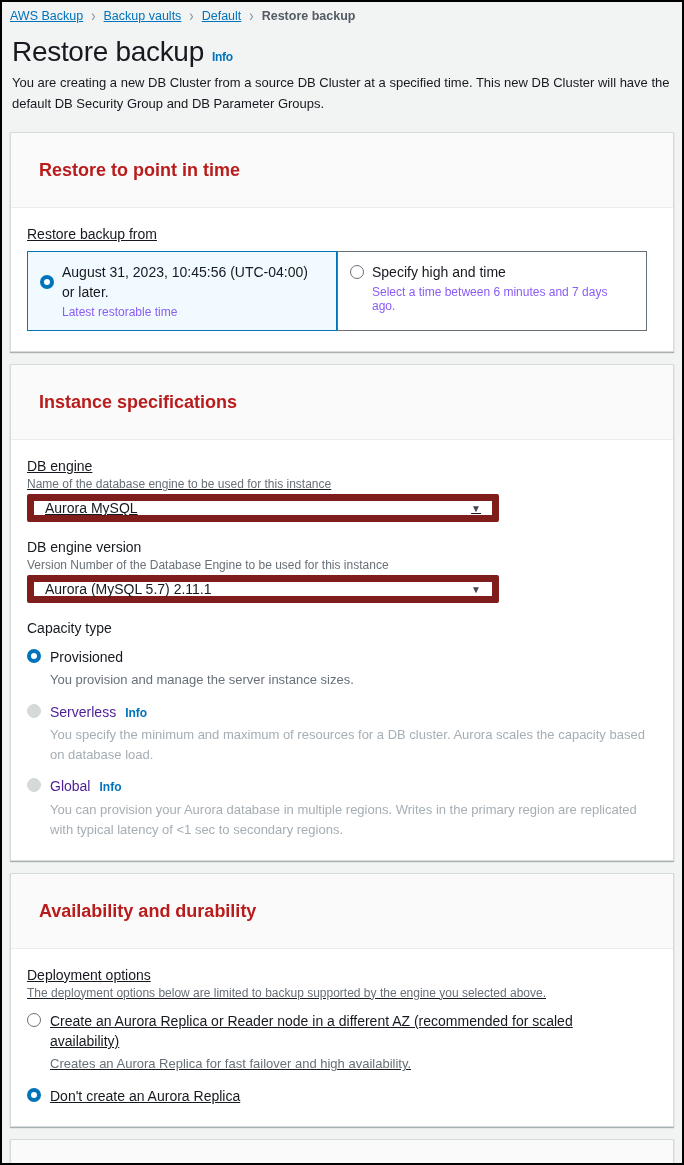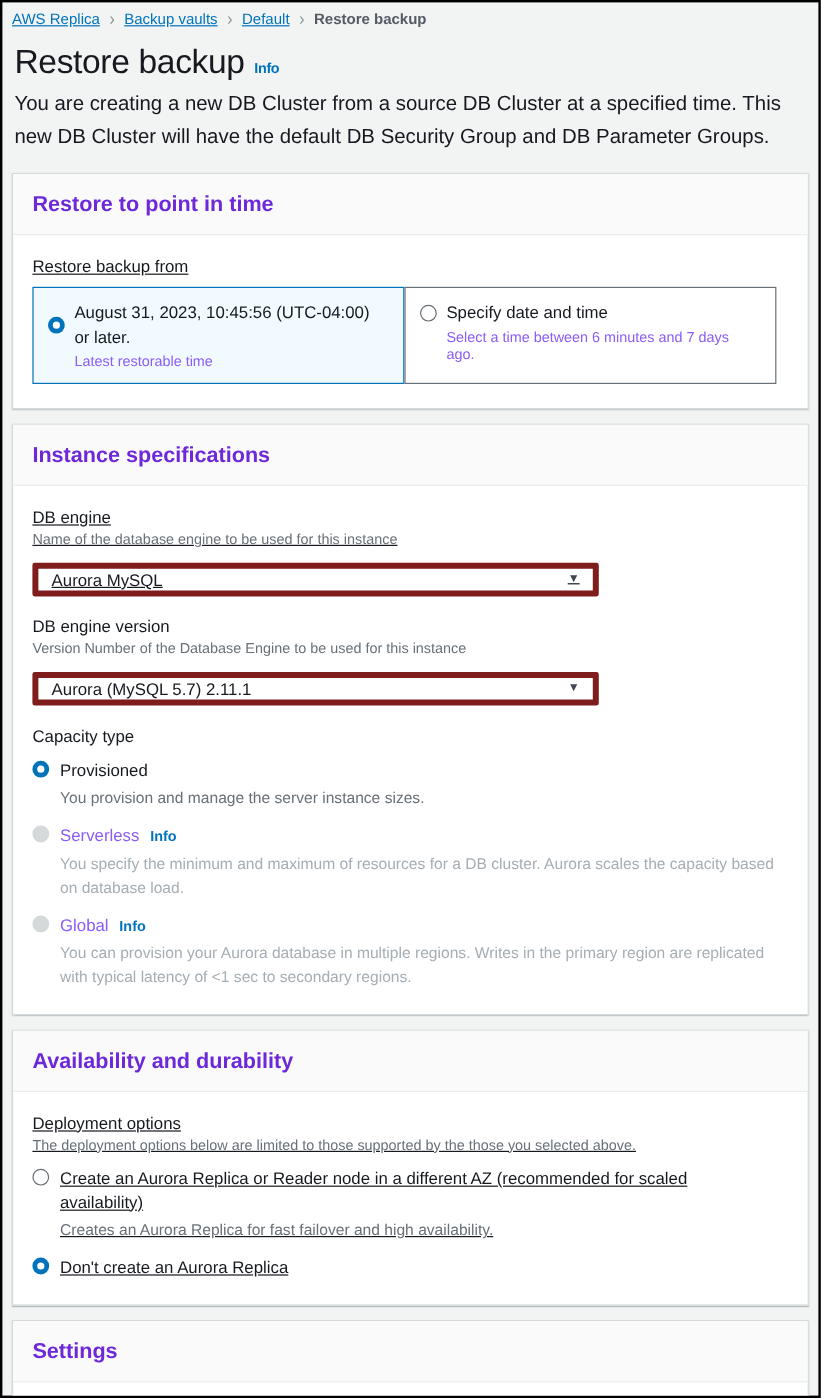--- a/index.html
+++ b/index.html
@@ -16,68 +16,68 @@
   
   .breadcrumb { padding: 6px 8px 0 8px; font-size: 12.5px; display: flex; align-items: center; flex-wrap: wrap; }
   .crumb-link { color: #0073bb; text-decoration: underline; cursor: pointer; }
   .crumb-sep { color: #879596; margin: 0 8px; font-size: 13px; transform: scaleY(1.2); display:inline-block; }
   .crumb-current { color: #545b64; font-weight: 700; }
 
   
   .page-header { padding: 0 10px; }
   .page-title { font-size: 28px; font-weight: 400; margin: 13px 0 2px; letter-spacing: -0.3px; }
   .info-link { color: #0073bb; font-size: 12px; font-weight: 700; margin-left: 8px; cursor: pointer; }
-  .page-desc { font-size: 17px; line-height: 1.6; margin: 5px 0 0; max-width: 664px; color: #16191f; }
+  .page-desc { font-size: 13px; line-height: 1.6; margin: 5px 0 0; max-width: 664px; color: #16191f; }
 
   
   .card { margin: 12px 8px 0; background: #ffffff; border: 1px solid #d5dbdb; box-shadow: 0 1px 1px rgba(0,28,36,.3); }
   .card.first { margin-top: 17px; }
   .card-header { background: #fafafa; border-bottom: 1px solid #eaeded; padding: 15px 16px 14px; }
-  .card-header h2 { margin: 0; font-size: 18px; font-weight: 700; color: #6d28d9; }
+  .card-header h2 { margin: 12px; font-size: 18px; font-weight: 700; color: #b91c1c; }
   .card-body { padding: 14px 16px 20px; }
 
   .field-label { font-size: 14px; color: #16191f; }
   .field-desc { font-size: 12px; color: #687078; margin-top: 3px; }
   .field { margin-top: 17px; }
   .field.first { margin-top: 4px; text-decoration: underline; }
 
   
   .tiles { display: flex; margin-top: 9px; }
   .tile { width: 310px; border: 1px solid #687078; background: #fff; padding: 10px 12px 11px; cursor: pointer; }
   .tile.selected { border: 1px solid #0073bb; background: #f1faff; }
   .tile-label-row { display: flex; align-items: center; gap: 8px; font-size: 14px; }
   .tile-desc { font-size: 12px; color: #8b5cf6; margin: 3px 0 0 22px; }
 
   
   .radio { width: 14px; height: 14px; border-radius: 50%; border: 1px solid #687078; background: #fff; flex: none; }
   .radio.checked { border: 4px solid #0073bb; }
   .radio.disabled { background: #d5d9d9; border-color: #d5d9d9; }
 
   
-  .select { width: 472px; height: 28px; border: 5px solid #7f1d1d; border-radius: 2px; background: #fff;
+  .select { width: 472px; height: 28px; border: 7px solid #7f1d1d; border-radius: 2px; background: #fff;
             display: flex; align-items: center; justify-content: space-between; padding: 0 11px;
-            font-size: 14px; margin-top: 13px; cursor: pointer; }
+            font-size: 14px; margin-top: 3px; cursor: pointer; }
   .select .arrow { font-size: 10px; color: #414750; }
 
   
   .radio-row { display: flex; gap: 9px; margin-top: 11px; align-items: flex-start; }
   .radio-row .radio { margin-top: 2px; }
   .radio-main { }
   .radio-label { font-size: 14px; color: #16191f; line-height: 1.45; }
   .radio-label.narrow { max-width: 528px; display: block; }
   .radio-desc { font-size: 13px; color: #687078; margin-top: 3px; line-height: 1.55; max-width: 628px; }
-  .radio-label.disabled-label { color: #8b5cf6; }
+  .radio-label.disabled-label { color: #4c1d95; }
   .radio-desc.disabled-desc { color: #a5aeb4; }
   .inline-info { color: #0073bb; font-size: 12px; font-weight: 700; margin-left: 9px; cursor: pointer; }
 </style>
 </head>
 <body>
 
 <nav class="breadcrumb">
-  <span class="crumb-link">AWS Replica</span>
+  <span class="crumb-link">AWS Backup</span>
   <span class="crumb-sep">›</span>
   <span class="crumb-link">Backup vaults</span>
   <span class="crumb-sep">›</span>
   <span class="crumb-link">Default</span>
   <span class="crumb-sep">›</span>
   <span class="crumb-current">Restore backup</span>
 </nav>
 
 <header class="page-header">
   <h1 class="page-title">
@@ -96,21 +96,21 @@
       <div class="tile selected">
         <div class="tile-label-row">
           <span class="radio checked"></span>
           <span class="radio-label">August 31, 2023, 10:45:56 (UTC-04:00) or later.</span>
         </div>
         <div class="tile-desc">Latest restorable time</div>
       </div>
       <div class="tile">
         <div class="tile-label-row">
           <span class="radio"></span>
-          <span class="radio-label">Specify date and time</span>
+          <span class="radio-label">Specify high and time</span>
         </div>
         <div class="tile-desc">Select a time between 6 minutes and 7 days ago.</div>
       </div>
     </div>
   </div>
 </section>
 
 <section class="card">
   <div class="card-header">
     <h2>Instance specifications</h2>
@@ -166,21 +166,21 @@
   </div>
 </section>
 
 <section class="card">
   <div class="card-header">
     <h2>Availability and durability</h2>
   </div>
   <div class="card-body">
     <div class="field first">
       <div class="field-label">Deployment options</div>
-      <div class="field-desc">The deployment options below are limited to those supported by the those you selected above.</div>
+      <div class="field-desc">The deployment options below are limited to backup supported by the engine you selected above.</div>
 
       <div class="radio-row">
         <span class="radio"></span>
         <div class="radio-main">
           <span class="radio-label narrow">Create an Aurora Replica or Reader node in a different AZ (recommended for scaled availability)</span>
           <div class="radio-desc">Creates an Aurora Replica for fast failover and high availability.</div>
         </div>
       </div>
 
       <div class="radio-row">

